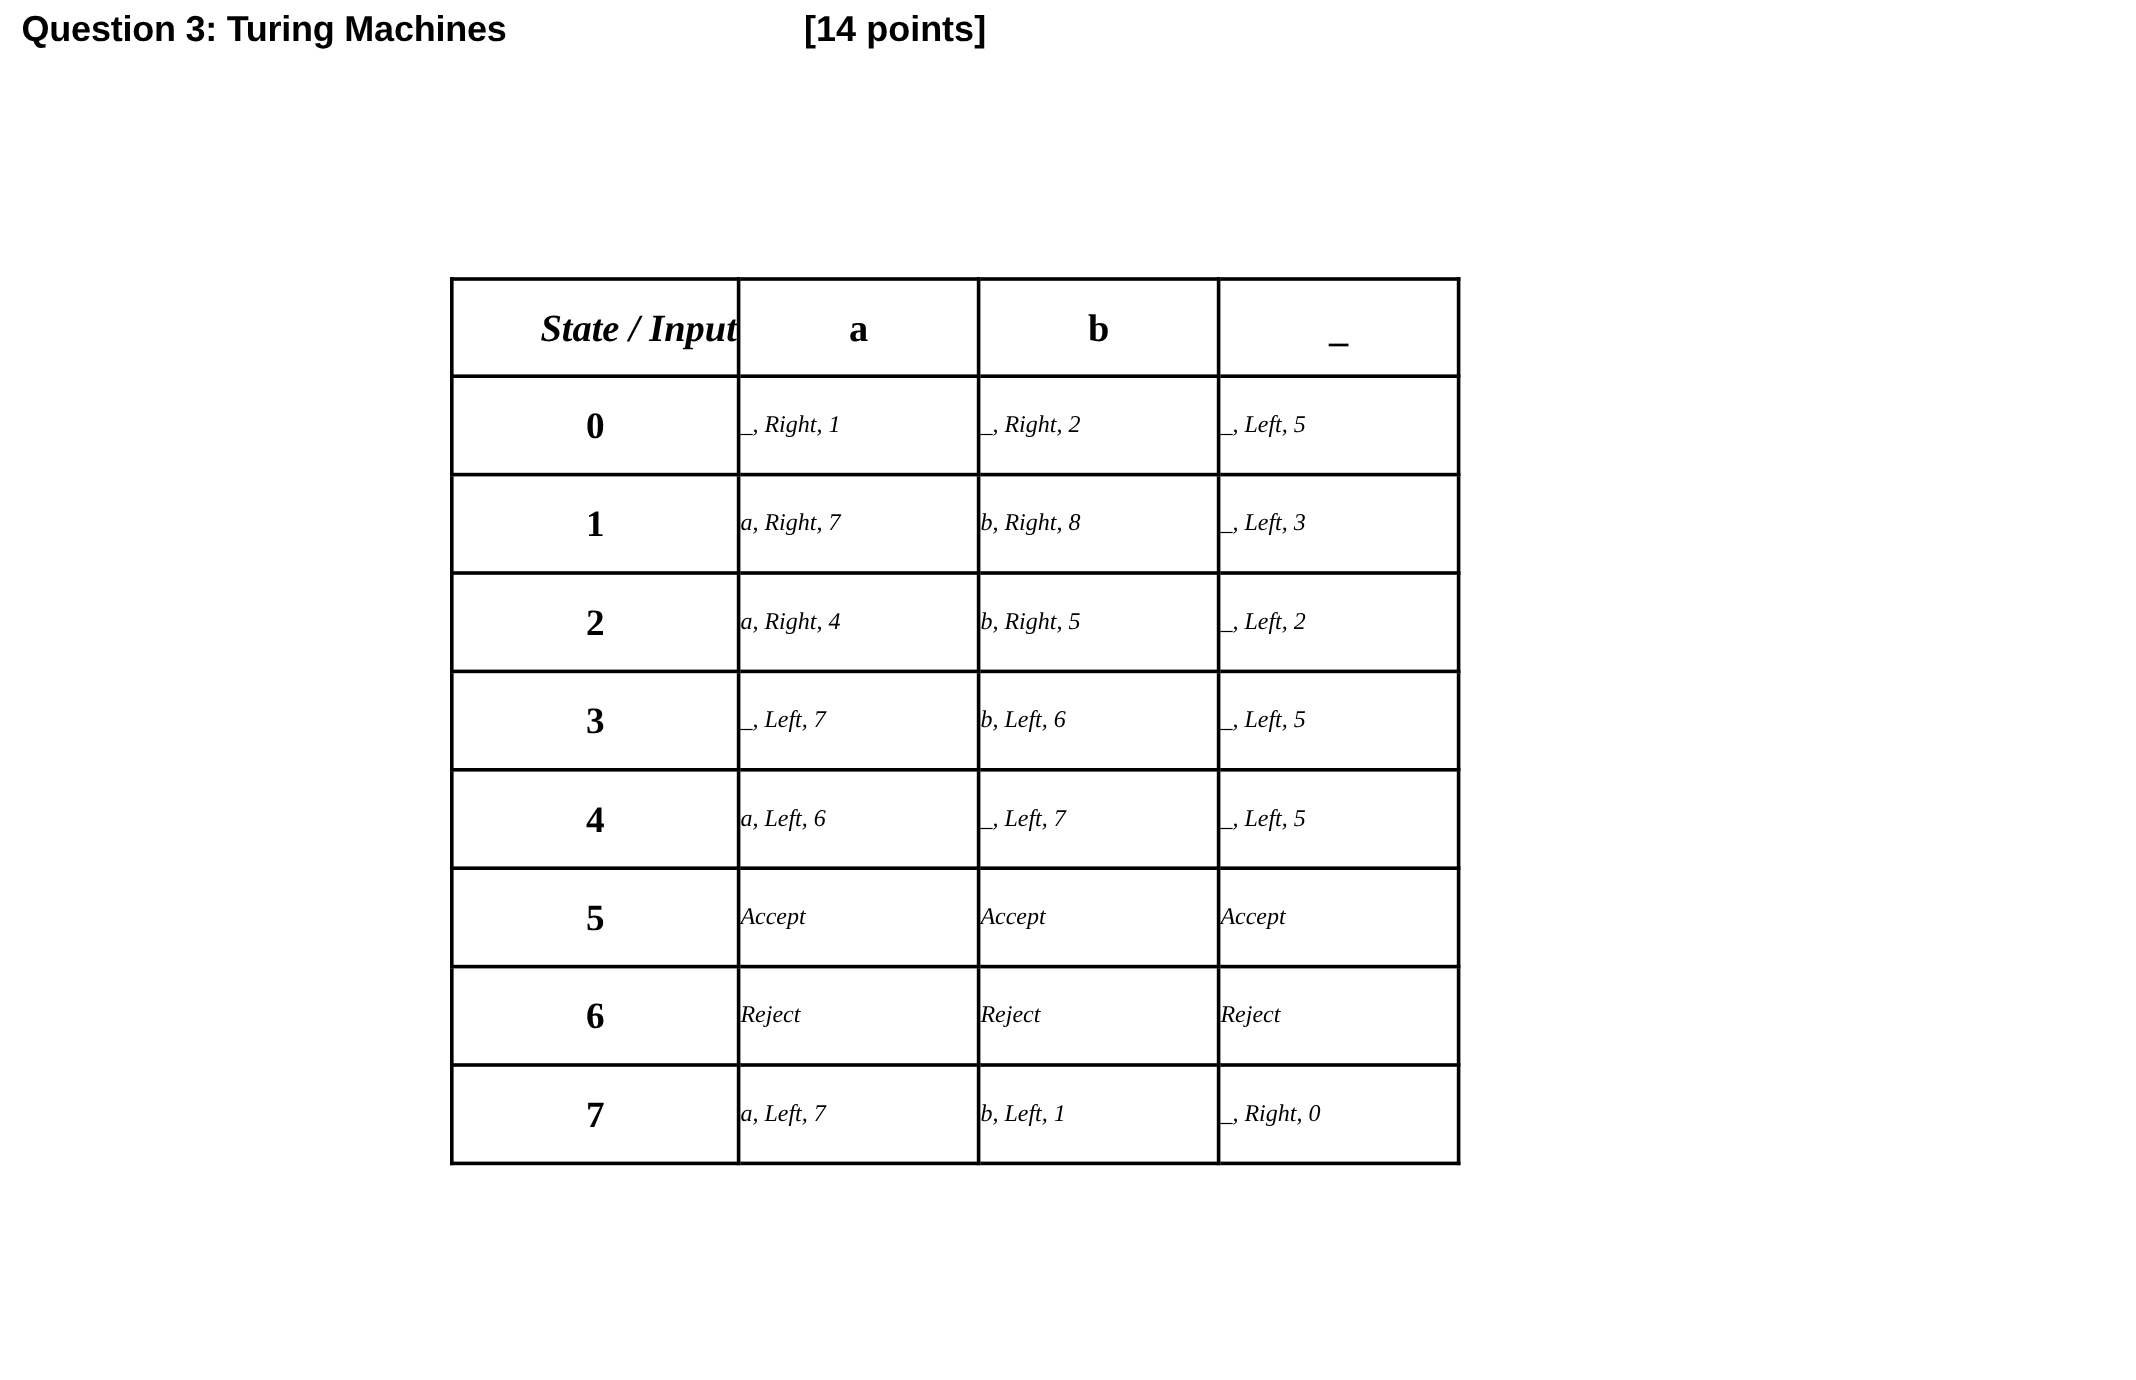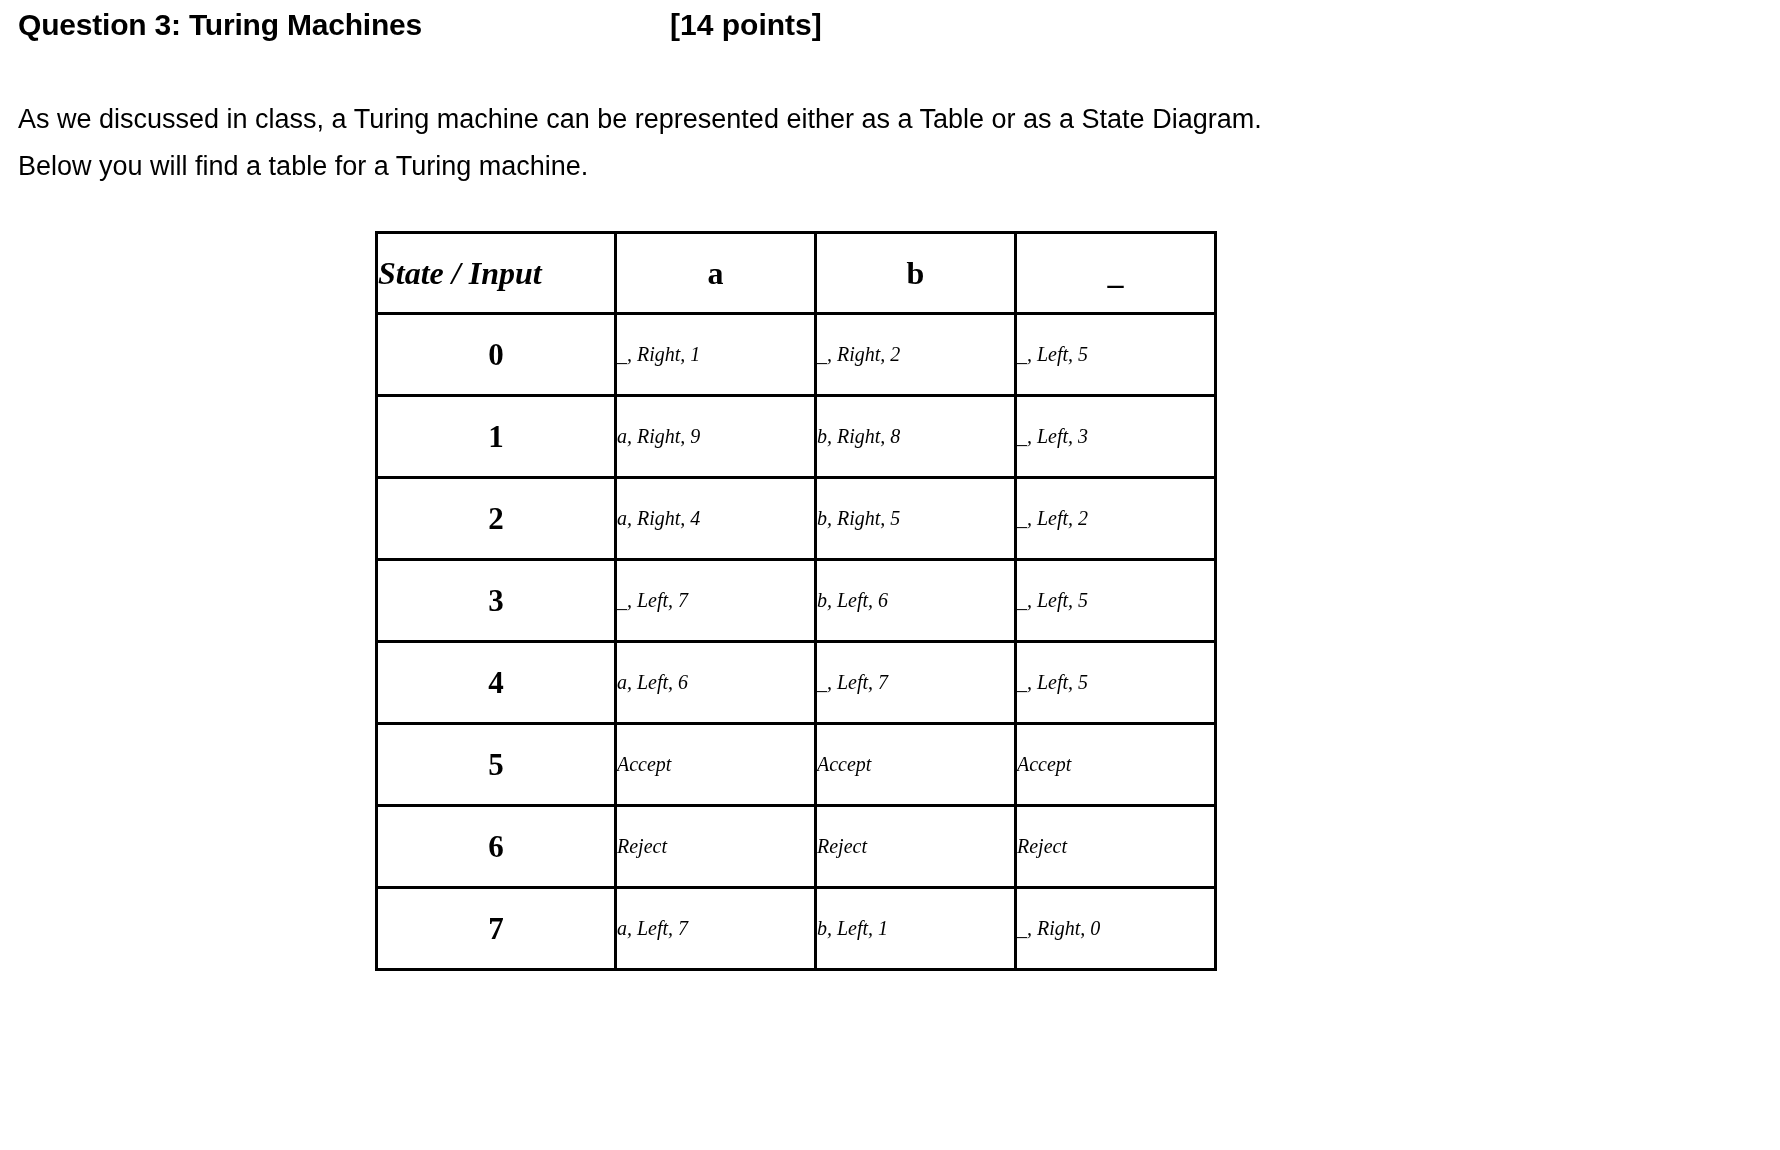--- a/index.html
+++ b/index.html
@@ -77,21 +77,21 @@
   }
   table.tm-table td, table.tm-table th {
     border: 3px solid #000000;
     padding: 0;
     background: #ffffff;
   }
 
   th.col-head-state {
     width: 236px;
     height: 78px;
-    text-align: left;
+    text-align: right;
     vertical-align: middle;
     font-family: "Liberation Serif", "DejaVu Serif", serif;
     font-weight: bold;
     font-style: italic;
     font-size: 32px;
   }
   th.col-head-sym {
     width: 197px;
     height: 78px;
     text-align: center;
@@ -132,45 +132,41 @@
 </head>
 <body>
 
 <div class="page">
 
   <div class="heading-row">
     <span class="q-title">Question 3: Turing Machines</span>
     <span class="q-points">[14 points]</span>
   </div>
 
-  <div class="para">
-    <span class="para-line">As we discussed in class, a Turing machine can be represented either as a Table or as a State Diagram.</span>
-    <span class="para-line">Below you will find a table for a Turing machine.</span>
-  </div>
 
   <div class="tm-table-wrap">
     <table class="tm-table">
       <thead>
         <tr>
           <th class="col-head-state">State / Input</th>
           <th class="col-head-sym">a</th>
           <th class="col-head-sym">b</th>
           <th class="col-head-sym blank-sym">_</th>
         </tr>
       </thead>
       <tbody>
         <tr>
           <td class="state-cell">0</td>
           <td class="trans-cell">_, Right, 1</td>
           <td class="trans-cell">_, Right, 2</td>
           <td class="trans-cell">_, Left, 5</td>
         </tr>
         <tr>
           <td class="state-cell">1</td>
-          <td class="trans-cell">a, Right, 9</td>
+          <td class="trans-cell">a, Right, 7</td>
           <td class="trans-cell">b, Right, 8</td>
           <td class="trans-cell">_, Left, 3</td>
         </tr>
         <tr>
           <td class="state-cell">2</td>
           <td class="trans-cell">a, Right, 4</td>
           <td class="trans-cell">b, Right, 5</td>
           <td class="trans-cell">_, Left, 2</td>
         </tr>
         <tr>

